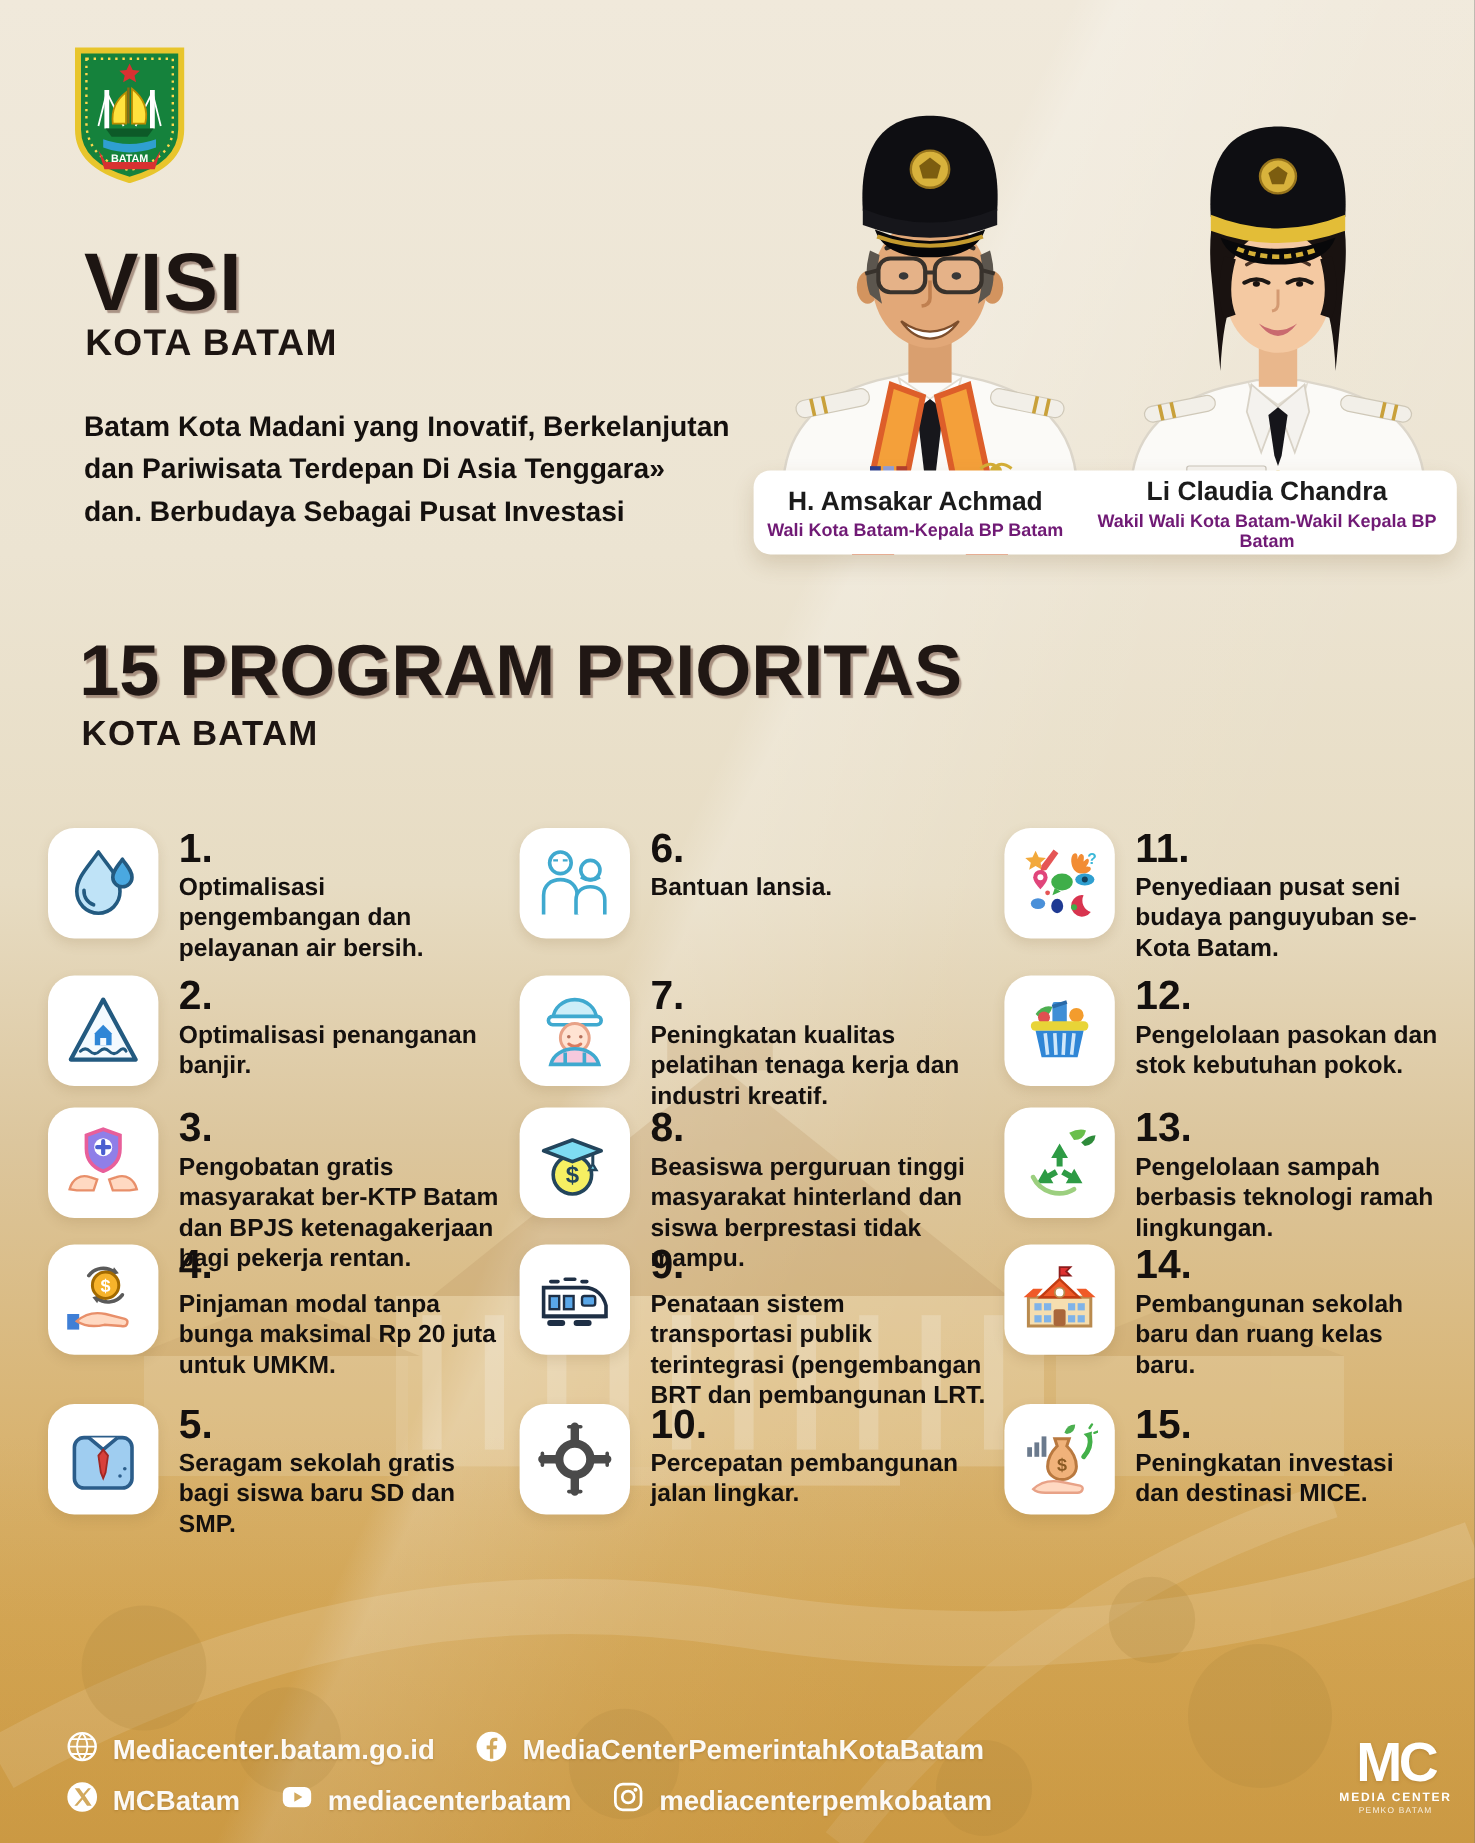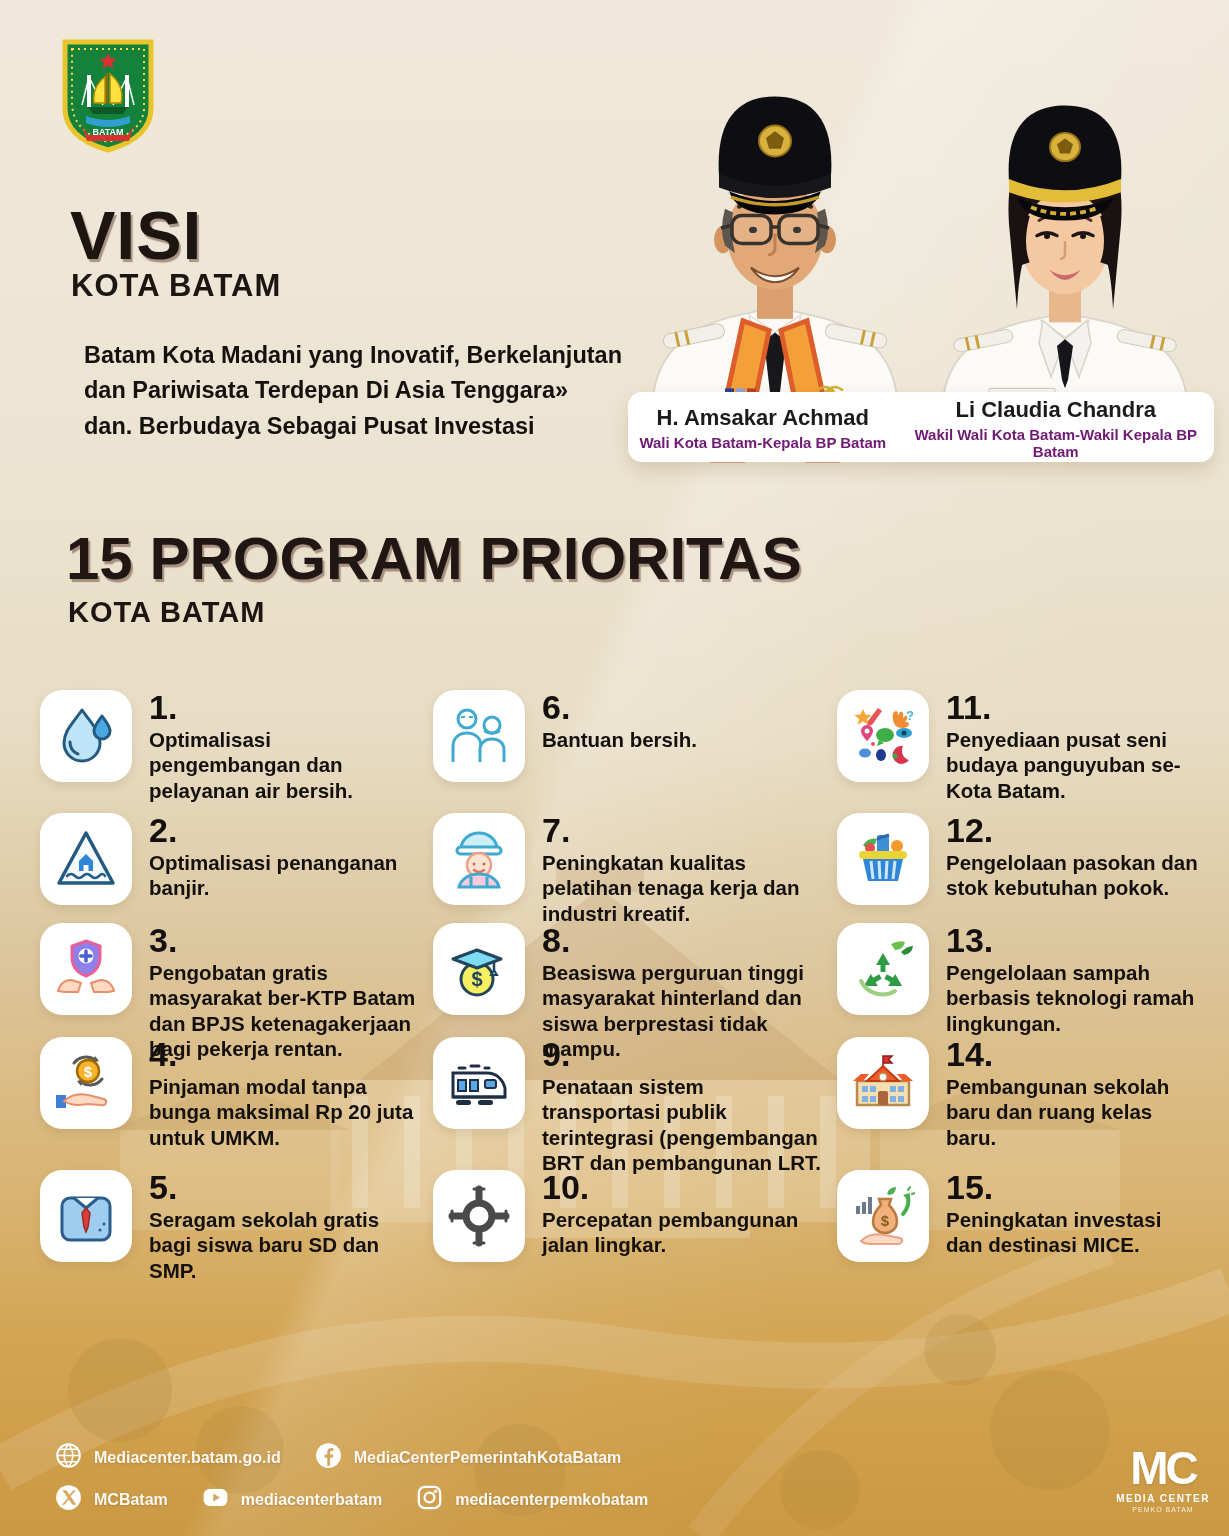--- a/index.html
+++ b/index.html
@@ -11,21 +11,21 @@
   .bg-layer { pointer-events:none; }
   .sheen { inset:0; background:linear-gradient(115deg, transparent 46%, rgba(255,255,255,0.22) 48%, rgba(255,255,255,0.06) 60%, transparent 72%); }
   .footshade { left:0; right:0; bottom:0; height:340px; background:linear-gradient(180deg, transparent, rgba(190,138,52,0.35)); }
 
   
   .crest { left:58px; top:36px; width:100px; height:120px; }
 
   
   .visi-title { left:70px; top:196px; font-size:68px; font-weight:bold; letter-spacing:1px; color:#1d1512; text-shadow:2px 3px 1px rgba(84,44,34,0.45); }
   .visi-sub { left:71px; top:268px; font-size:31px; font-weight:bold; letter-spacing:1px; color:#1d1512; }
-  .visi-text { left:84px; top:338px; width:580px; font-size:23.5px; font-weight:bold; line-height:1.5; color:#14100e; }
+  .visi-text { left:70px; top:338px; width:580px; font-size:23.5px; font-weight:bold; line-height:1.5; color:#14100e; }
 
   
   .photo { overflow:visible; }
   .name-card { left:628px; top:392px; width:586px; height:70px; background:#ffffff; border-radius:14px;
     box-shadow:0 8px 18px rgba(110,75,25,0.18); display:flex; align-items:center; z-index:5; }
   .name-block { text-align:center; padding-top:2px; }
   .name-block.left { width:46%; }
   .name-block.right { width:54%; }
   .off-name { font-size:22px; font-weight:bold; color:#1b1b1b; }
   .off-role { font-size:15px; font-weight:bold; color:#701a75; margin-top:3px; }
@@ -44,21 +44,21 @@
   .itext { margin-left:17px; padding-right:14px; }
   .inum { font-size:34px; font-weight:bold; color:#14100e; line-height:1; margin-bottom:3px; }
   .idesc { font-size:20.5px; font-weight:bold; color:#14100e; line-height:1.24; }
 
   
   .soc-row { left:55px; display:flex; align-items:center; gap:34px; z-index:6; }
   .soc-row.r1 { top:1442px; }
   .soc-row.r2 { top:1484px; }
   .soc-link { display:flex; align-items:center; gap:12px; }
   .soc-link svg { width:27px; height:27px; }
-  .soc-label { font-size:16px; font-weight:bold; color:rgba(255,255,255,0.95); text-shadow:0 1px 2px rgba(140,95,30,0.4); }
+  .soc-label { font-size:23px; font-weight:bold; color:rgba(255,255,255,0.95); text-shadow:0 1px 2px rgba(140,95,30,0.4); }
 
   .mc { left:1108px; top:1448px; width:110px; text-align:center; color:#fff; z-index:6; }
   .mc-mark { font-size:46px; font-weight:bold; line-height:0.9; letter-spacing:-3px; text-shadow:0 1px 3px rgba(140,95,30,0.35); }
   .mc-l1 { font-size:10px; font-weight:bold; letter-spacing:1.5px; margin-top:4px; }
   .mc-l2 { font-size:7px; letter-spacing:1px; opacity:0.85; margin-top:2px; }
 
   svg text { font-family:"Liberation Sans", sans-serif; }
 </style>
 </head>
 <body>
@@ -245,21 +245,21 @@
         <circle cx="20" cy="15" r="9" fill="#fff" stroke="#3fa9cf" stroke-width="3"></circle>
         <path d="M6 58V42c0-8 6-13 14-13s14 5 14 13v16" fill="#fff" stroke="#3fa9cf" stroke-width="3"></path>
         <path d="M14 13h4m4 0h4" stroke="#3fa9cf" stroke-width="2"></path>
         <circle cx="45" cy="21" r="8" fill="#fff" stroke="#3fa9cf" stroke-width="3"></circle>
         <path d="M37 27q8 5 16 0" stroke="#3fa9cf" stroke-width="2.5" fill="none"></path>
         <path d="M33 58V46c0-7 5-11 12-11s12 4 12 11v12" fill="#fff" stroke="#3fa9cf" stroke-width="3"></path>
           </svg>
         </div>
       <div class="itext">
           <div class="inum">6.</div>
-      <div class="idesc">Bantuan bersih.</div>
+      <div class="idesc">Bantuan lansia.</div>
         </div>
     </div>
 
     <div class="item">
       <div class="tile">
           <svg viewBox="0 0 64 64">
         <path d="M12 5l2.6 5.4 6 .6-4.5 4 1.3 5.8L12 17.6 6.6 20.8 8 15 3.4 11l6-.6Z" fill="#f2a93b"></path>
         <path d="M27 4l4 3-10 14-5 1 1-5Z" fill="#e55555"></path>
         <path d="M42 16c-1-6 1-9 3-9s2 3 2 5c1-3 2-5 4-4s1 4 1 6c2-2 3-3 4-2s0 4-2 6c2 0 4 0 4 2s-3 4-7 4c-5 0-8-3-9-8Z" fill="#f28c33"></path>
         <text x="59" y="16" font-size="13" font-weight="bold" fill="#3bb8d8" text-anchor="middle">?</text>

